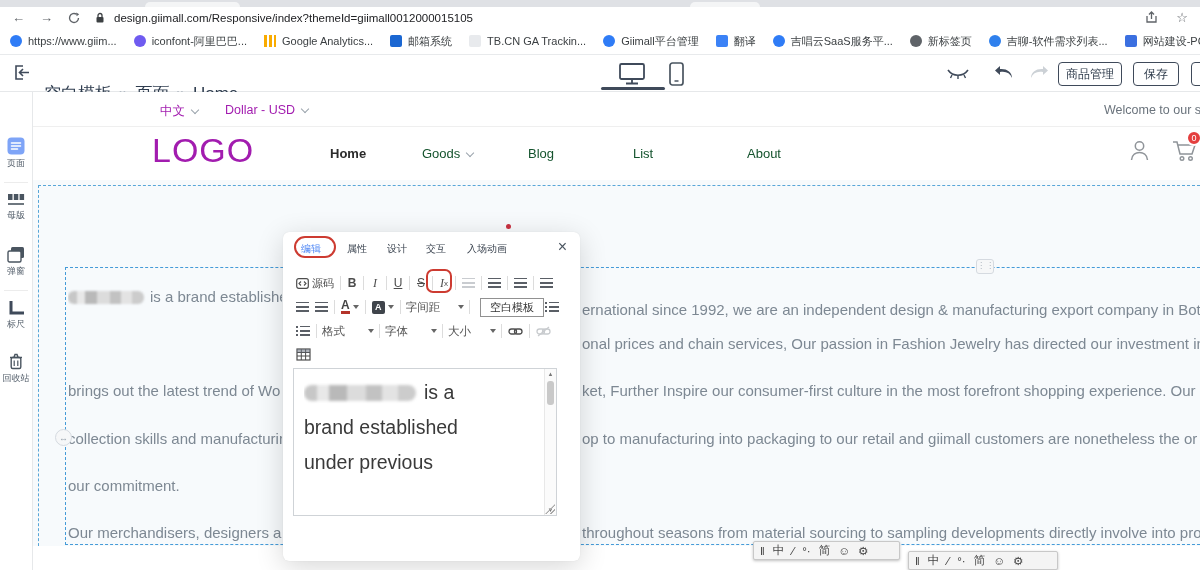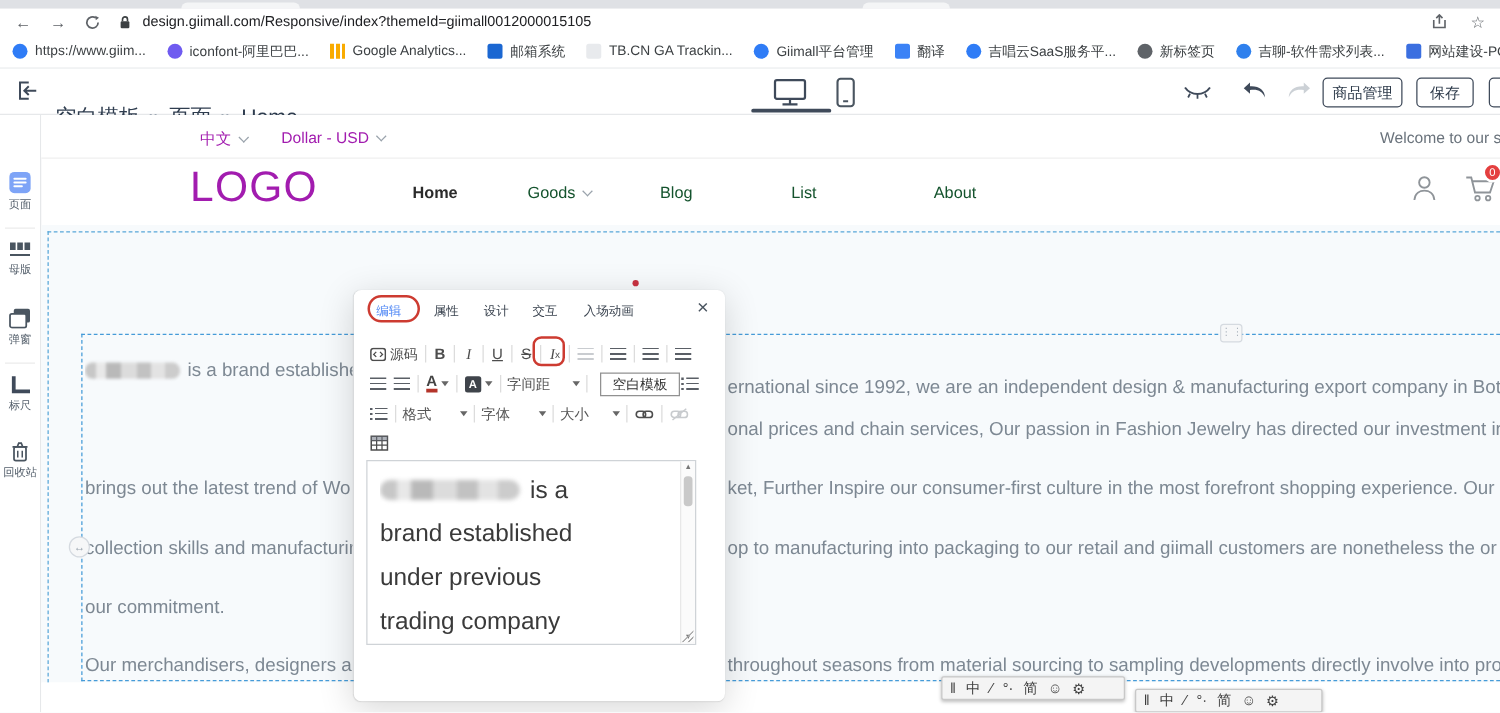--- a/index.html
+++ b/index.html
@@ -461,21 +461,20 @@
             <rect x="1" y="1" width="13" height="3.5" fill="#6b7280" opacity="0.55"></rect>
           </svg>
       </span>
     </div>
 
     <div class="content">
       <div class="content-text">
         <div class="c-line"><span class="blob2"></span><span>is a</span></div>
         <div class="c-line">brand established</div>
         <div class="c-line">under previous</div>
-        <div class="c-line">trading company</div>
       </div>
       <div class="scroll">
         <span class="up">▲</span>
         <span class="thumb"></span>
         <span class="down">▼</span>
       </div>
       <div class="resize"></div>
     </div>
   </div>
 

